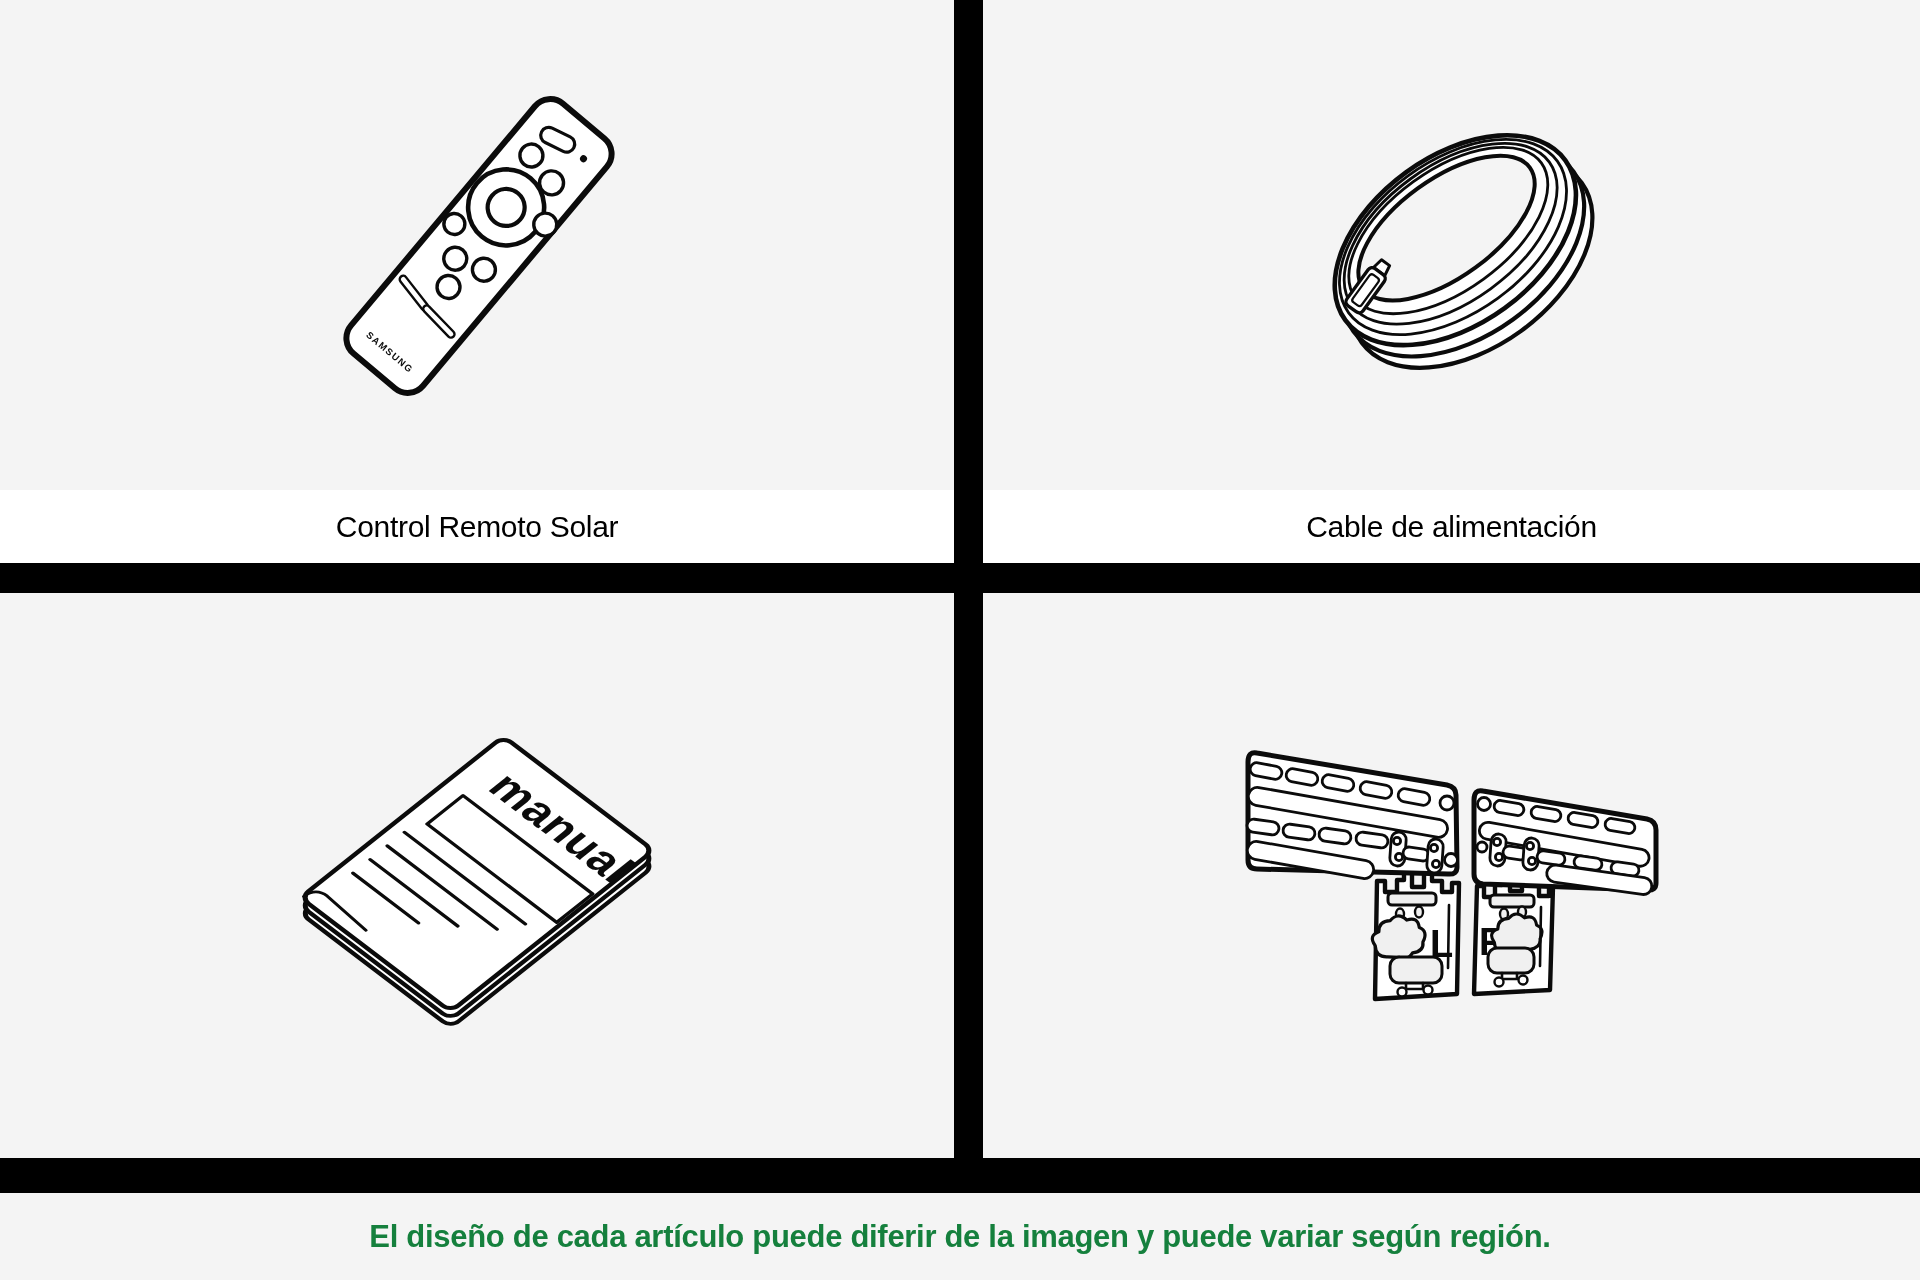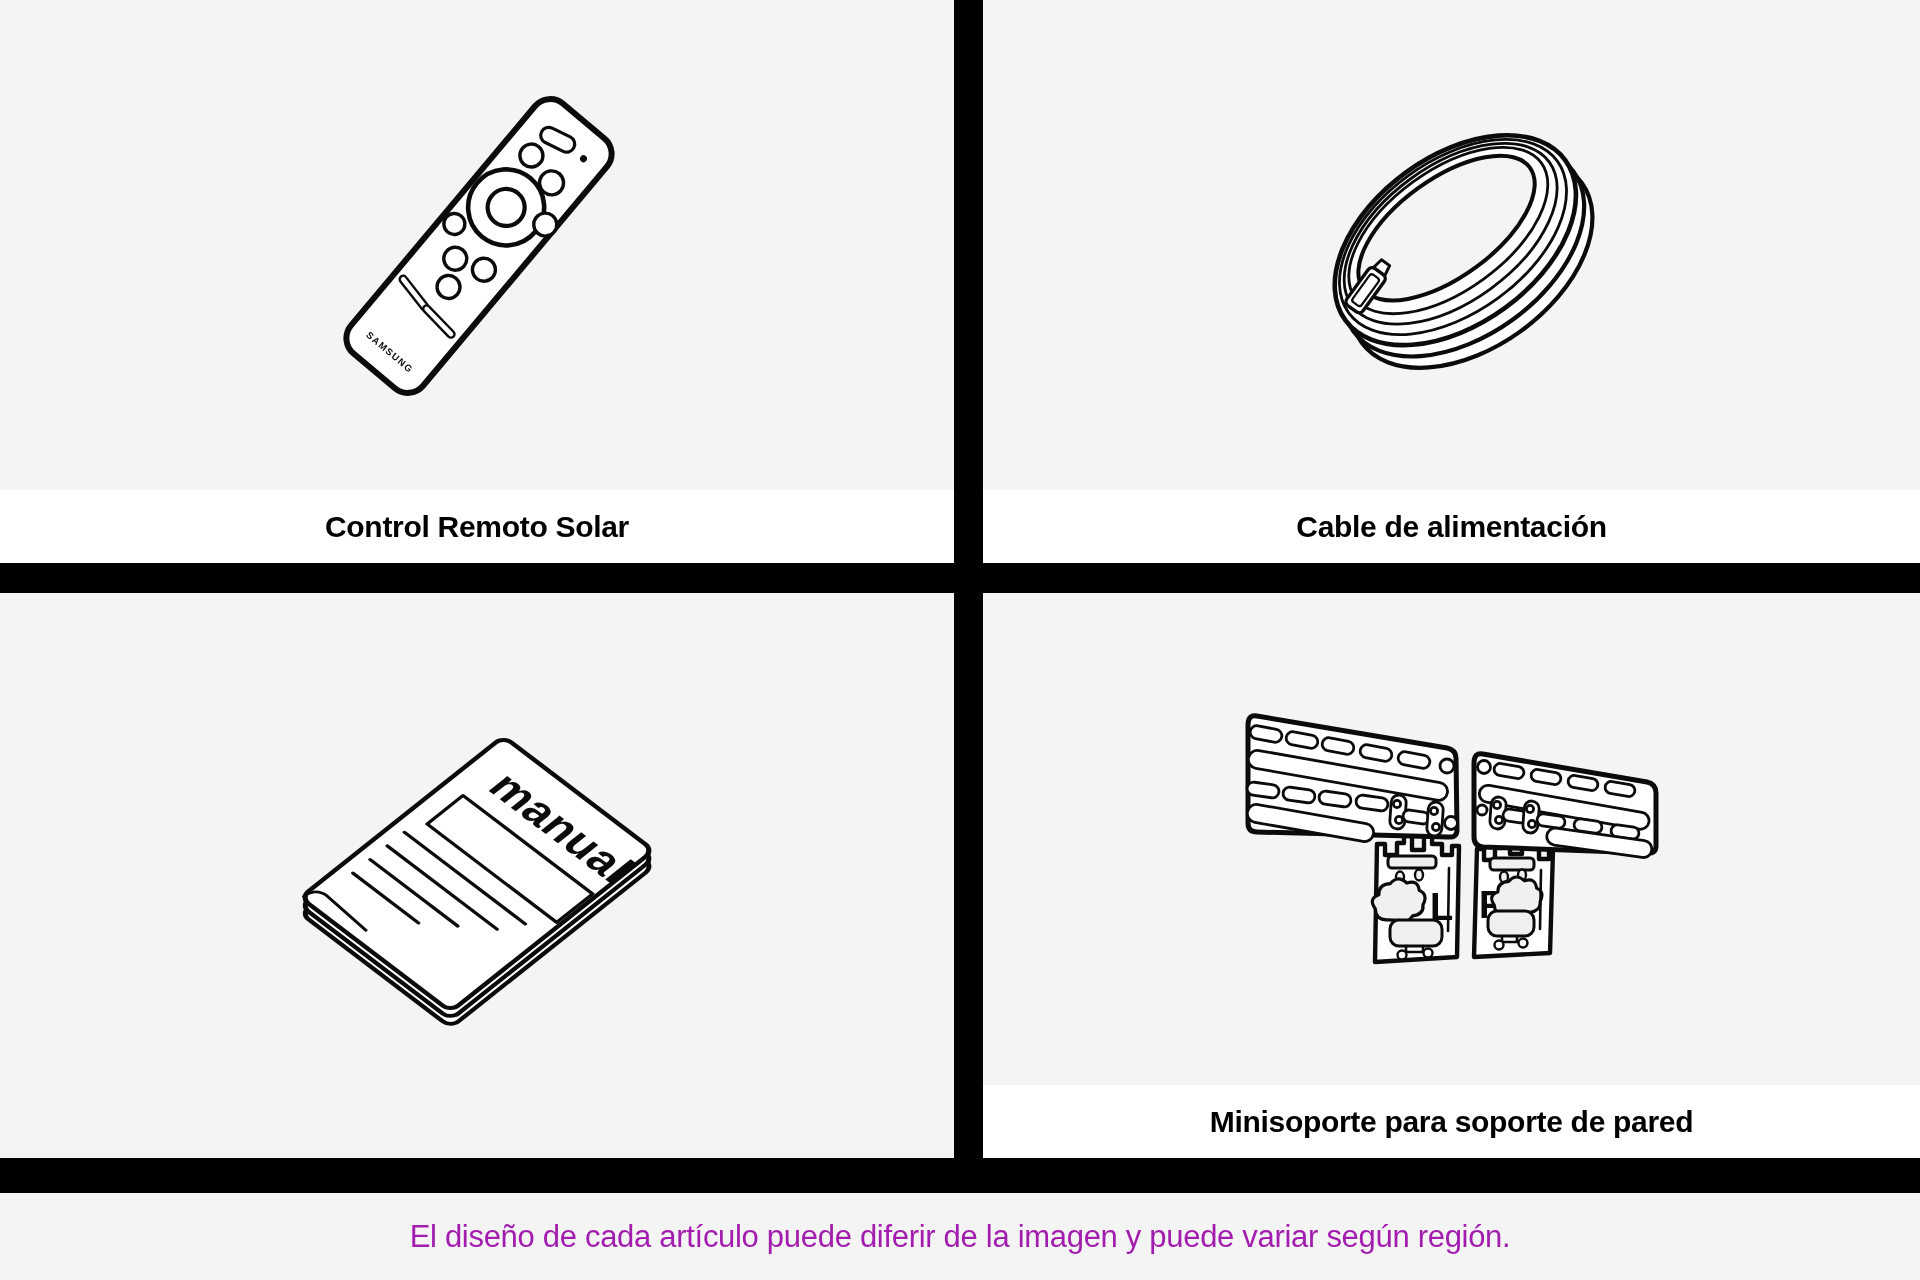--- a/index.html
+++ b/index.html
@@ -19,27 +19,27 @@
   .r1{grid-row:1;} .r2{grid-row:3;}
   .art{
     flex:1;background:#f4f4f4;
     display:flex;align-items:center;justify-content:center;overflow:hidden;
   }
   .labelbar{
     height:73px;background:#ffffff;
     display:flex;align-items:center;justify-content:center;
   }
   .label{
-    font-size:30px;font-weight:700;color:#000;letter-spacing:-0.3px;white-space:nowrap;
+    font-size:30px;font-weight:400;color:#000;letter-spacing:-0.3px;white-space:nowrap;
   }
   .footer{
     height:87px;background:#f4f4f4;
     display:flex;align-items:center;justify-content:center;
   }
-  .footer p{margin:16px;font-size:31px;font-weight:400;color:#a21caf;letter-spacing:-0.3px;}
+  .footer p{margin:16px;font-size:31px;font-weight:700;color:#15803d;letter-spacing:-0.3px;}
   svg text{font-family:"Liberation Sans", sans-serif;}
 </style>
 </head>
 <body>
 
 <div class="page">
   <div class="grid">
 
     <section class="card c1 r1">
       <div class="art">
@@ -185,22 +185,19 @@
               <circle cx="294" cy="104" r="3.6"></circle>
                 <circle cx="296" cy="119" r="3.6"></circle>
               <rect x="-14" y="-6" width="28" height="12" rx="6" transform="translate(315,116) rotate(8)"></rect>
               <rect x="-14" y="-6" width="28" height="12" rx="6" transform="translate(352,121) rotate(8)"></rect>
               <rect x="-14" y="-6" width="28" height="12" rx="6" transform="translate(389,127) rotate(8)"></rect>
               <rect x="0" y="0" width="106" height="17" rx="8.5" transform="translate(312,122) rotate(8)"></rect>
             </g>
           </g>
         </svg>
       </div>
-      <div class="labelbar">
-        <span class="label">Minisoporte para soporte de pared</span>
-      </div>
     </section>
   </div>
 
   <footer class="footer">
     <p>El diseño de cada artículo puede diferir de la imagen y puede variar según región.</p>
   </footer>
 </div>
 
 </body></html>

